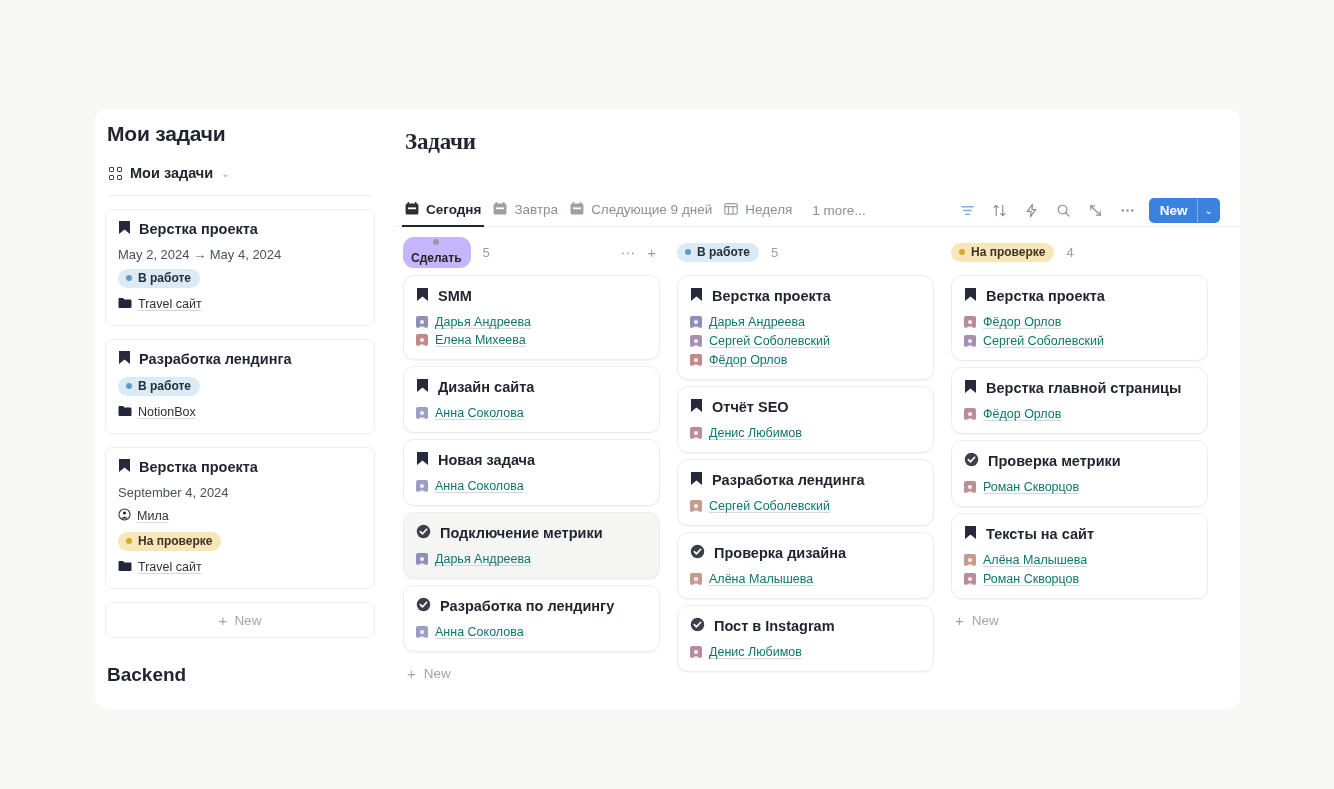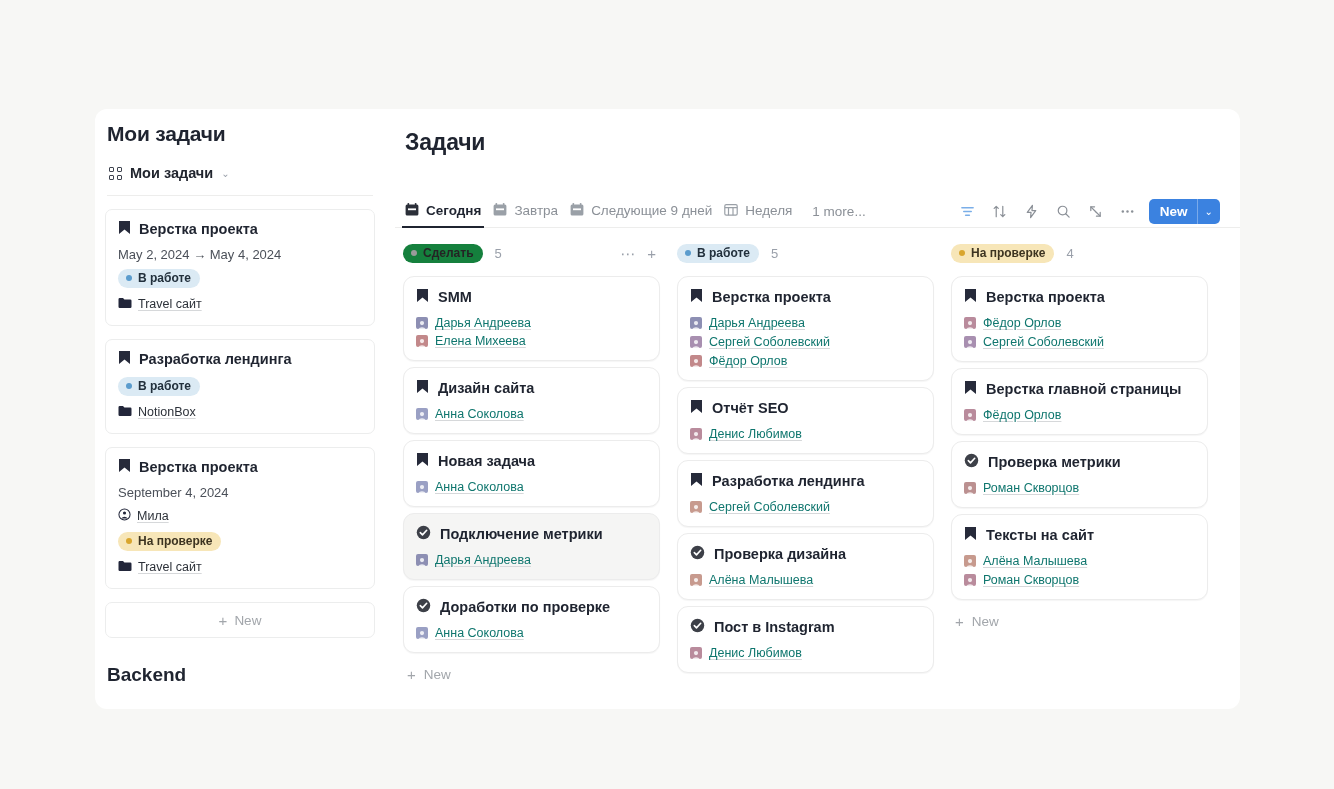--- a/index.html
+++ b/index.html
@@ -80,21 +80,21 @@
   .pill {
     display: inline-flex; align-items: center; gap: 6px;
     border-radius: 11px; padding: 2px 9px 3px 8px;
     font-size: 12px; font-weight: bold;
   }
   .pill .dot { width: 6px; height: 6px; border-radius: 50%; display:inline-block; }
   .pill.blue { background: #dbeaf4; color: #22303c; }
   .pill.blue .dot { background: #5b9ccd; }
   .pill.yellow { background: #f7e6b8; color: #3d3421; }
   .pill.yellow .dot { background: #d9a62e; }
-  .pill.gray { background: #15803d; color: #242424; }
+  .pill.gray { background: #c4b5fd; color: #242424; flex-direction: column; }
   .pill.gray .dot { background: #9b9b9b; }
 
   .sb-new {
     margin-top: 13px;
     border: 1px solid #eceded;
     border-radius: 7px;
     height: 36px;
     display: flex; align-items: center; justify-content: center;
     gap: 7px; color: #a2a6ab; font-size: 13.5px;
     cursor: pointer;
@@ -105,21 +105,21 @@
   }
 
   
   .bm { display:inline-block; flex:0 0 auto; }
   .folder { display:inline-block; flex:0 0 auto; }
 
   
   .main { flex: 1 1 auto; position: relative; padding-left: 10px; overflow: hidden; }
   .main-title {
     font-size: 23px; font-weight: bold; color: #1f2430;
-    padding: 20px 0 0 10px; letter-spacing: -0.2px;
+    padding: 20px 0 0 10px; letter-spacing: -0.2px; font-family: Liberation Serif, serif;
   }
 
   .toolbar {
     margin-top: 40px;
     display: flex; align-items: center;
     padding: 0 20px 0 10px;
     border-bottom: 1px solid #ededec;
     height: 32px;
     position: relative;
   }
@@ -477,21 +477,21 @@
                 <span class="nm">Дарья Андреева</span>
               </span>
             </div>
           </div>
           <div class="card">
             <div class="card-title">
               <span class="bm"><svg width="15" height="15" viewBox="0 0 16 16">
                   <circle cx="8" cy="8" r="7.2" fill="#3d4048"></circle>
                   <path d="M4.6 8.2 L6.9 10.5 L11.4 5.6" fill="none" stroke="#fff" stroke-width="1.7" stroke-linecap="round" stroke-linejoin="round"></path>
                 </svg></span>
-              <span>Доработки по проверке</span>
+              <span>Разработка по лендингу</span>
             </div>
             <div class="assignees" style="">
               <span class="assignee">
                 <span class="av" style="background:#9aa0c4"><svg width="12" height="12" viewBox="0 0 12 12">
                     <circle cx="6" cy="4.1" r="2.1" fill="rgba(255,255,255,.82)"></circle>
                     <path d="M1.4 12 A4.7 4.7 0 0 1 10.6 12 Z" fill="rgba(255,255,255,.82)"></path>
                   </svg></span>
                 <span class="nm">Анна Соколова</span>
               </span>
             </div>

